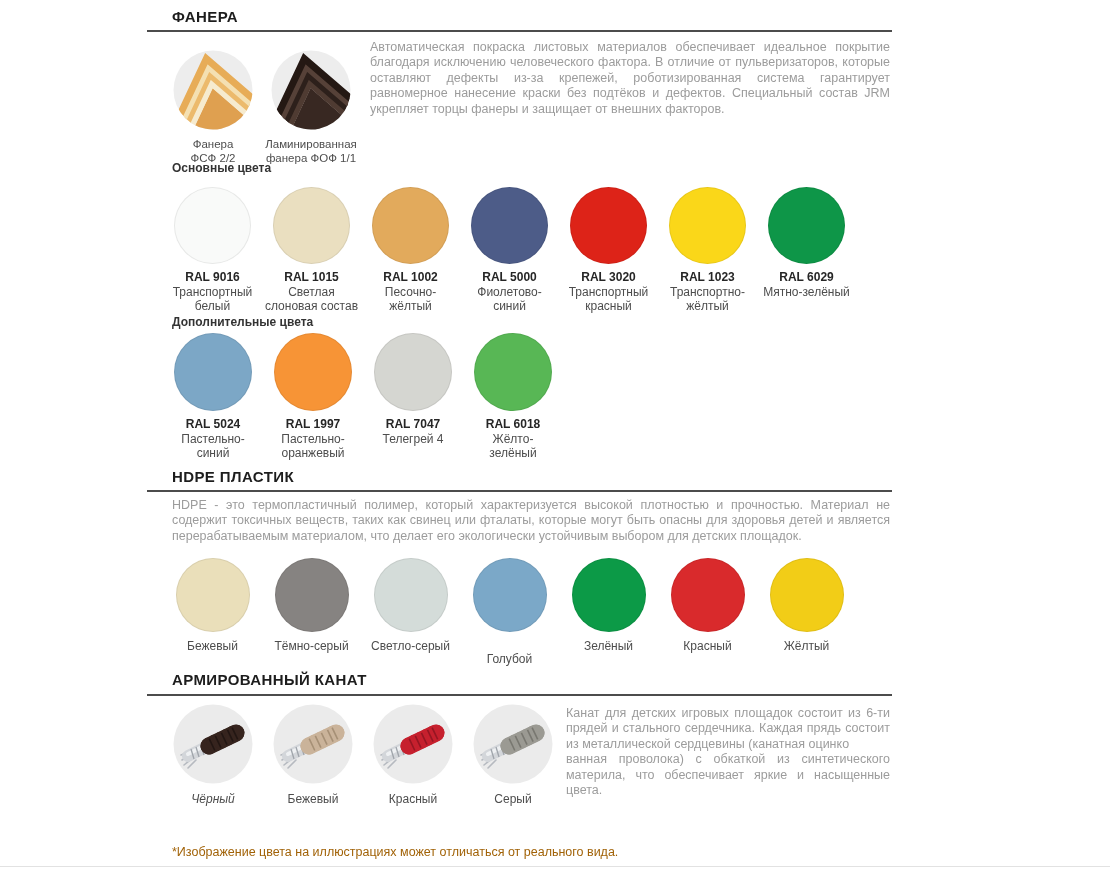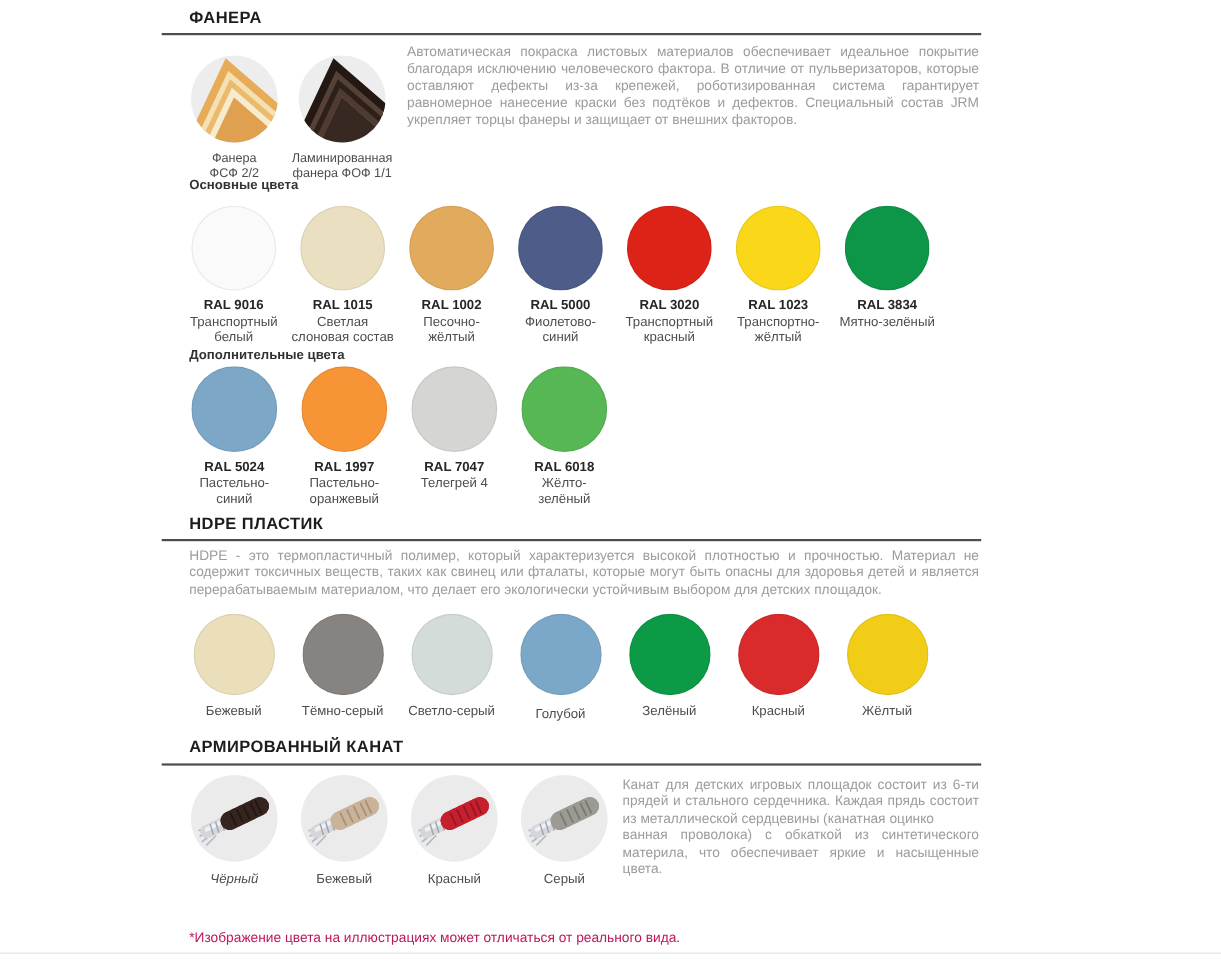--- a/index.html
+++ b/index.html
@@ -12,21 +12,21 @@
   .row{position:absolute;display:flex;}
   .cell{display:flex;flex-direction:column;align-items:center;}
   .w99{width:99px;}.w100{width:100px;}.w98{width:98px;}
   .swatch{border-radius:50%;border:1px solid rgba(0,0,0,.07);box-sizing:border-box;}
   .sw77{width:77px;height:77px;}
   .sw78{width:78px;height:78px;}
   .sw74{width:74px;height:74px;}
   .code{margin-top:6px;font-size:12px;font-weight:700;color:#262626;text-align:center;}
   .cname{margin-top:1px;font-size:12px;line-height:14px;color:#4d4d4d;text-align:center;white-space:pre-line;}
   .figlabel{margin-top:7px;font-size:11.5px;line-height:14px;color:#4d4d4d;text-align:center;white-space:pre-line;}
-  .footnote{position:absolute;left:172px;top:845px;font-size:12.5px;color:#be185d;}
+  .footnote{position:absolute;left:172px;top:845px;font-size:12.5px;color:#a16207;}
   .bottom-line{position:absolute;left:0;top:866px;width:1110px;height:1px;background:#e2e2e2;}
   svg{display:block;}
 </style>
 </head>
 <body>
 
 <div class="page">
 
   <div class="sec-title" style="top:8px;">ФАНЕРА</div>
   <div class="rule" style="top:30px;"></div>
@@ -108,21 +108,21 @@
 красный</div>
     </div>
     <div class="cell w99">
       <div class="swatch sw77" style="background-color: rgb(250, 215, 25);"></div>
       <div class="code">RAL 1023</div>
       <div class="cname">Транспортно-
 жёлтый</div>
     </div>
     <div class="cell w99">
       <div class="swatch sw77" style="background-color: rgb(14, 150, 72);"></div>
-      <div class="code">RAL 3834</div>
+      <div class="code">RAL 6029</div>
       <div class="cname">Мятно-зелёный</div>
     </div>
   </div>
 
   <div class="sub-label" style="top:315px;">Дополнительные цвета</div>
 
   <div class="row" style="left:163px;top:333px;">
     <div class="cell w100">
       <div class="swatch sw78" style="background-color: rgb(124, 167, 198);"></div>
       <div class="code">RAL 5024</div>
@@ -161,21 +161,21 @@
     <div class="cell w99">
       <div class="swatch sw74" style="background-color: rgb(134, 131, 129);"></div>
       <div class="cname" style="margin-top:7px;">Тёмно-серый</div>
     </div>
     <div class="cell w99">
       <div class="swatch sw74" style="background-color: rgb(212, 220, 217);"></div>
       <div class="cname" style="margin-top:7px;">Светло-серый</div>
     </div>
     <div class="cell w99">
       <div class="swatch sw74" style="background-color: rgb(123, 168, 200);"></div>
-      <div class="cname" style="margin-top:10px;">Голубой</div>
+      <div class="cname" style="margin-top:20px;">Голубой</div>
     </div>
     <div class="cell w99">
       <div class="swatch sw74" style="background-color: rgb(12, 154, 71);"></div>
       <div class="cname" style="margin-top:7px;">Зелёный</div>
     </div>
     <div class="cell w99">
       <div class="swatch sw74" style="background-color: rgb(217, 42, 44);"></div>
       <div class="cname" style="margin-top:7px;">Красный</div>
     </div>
     <div class="cell w99">

